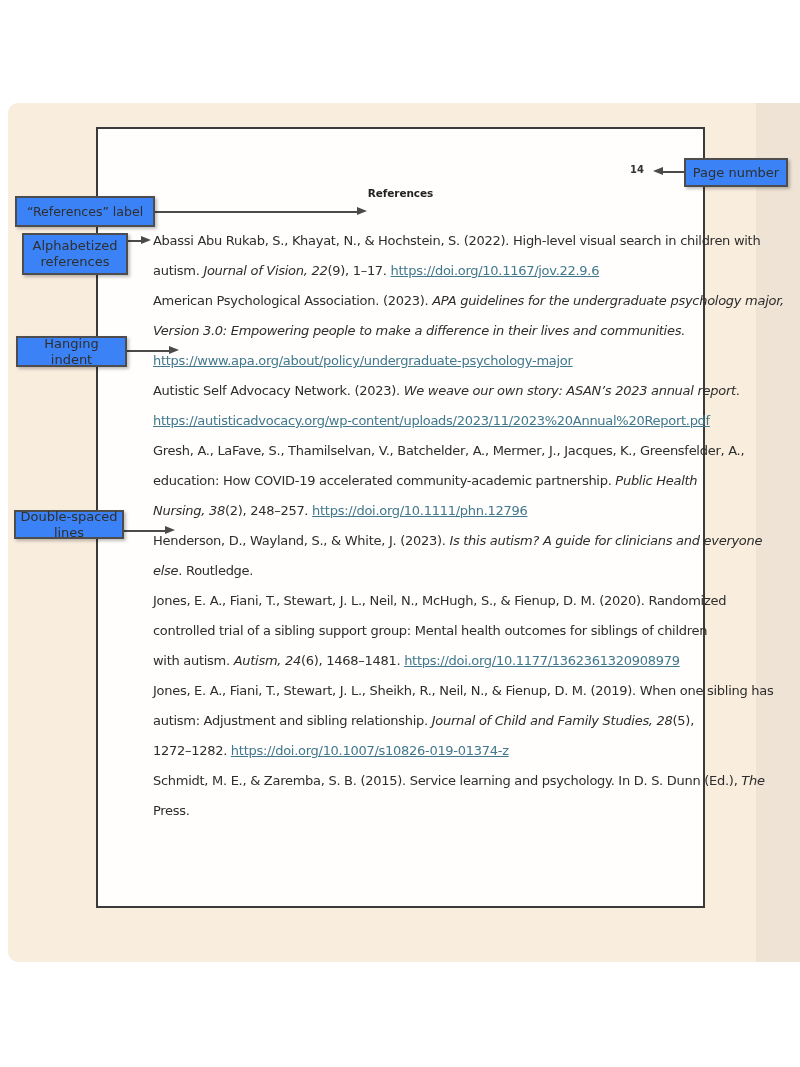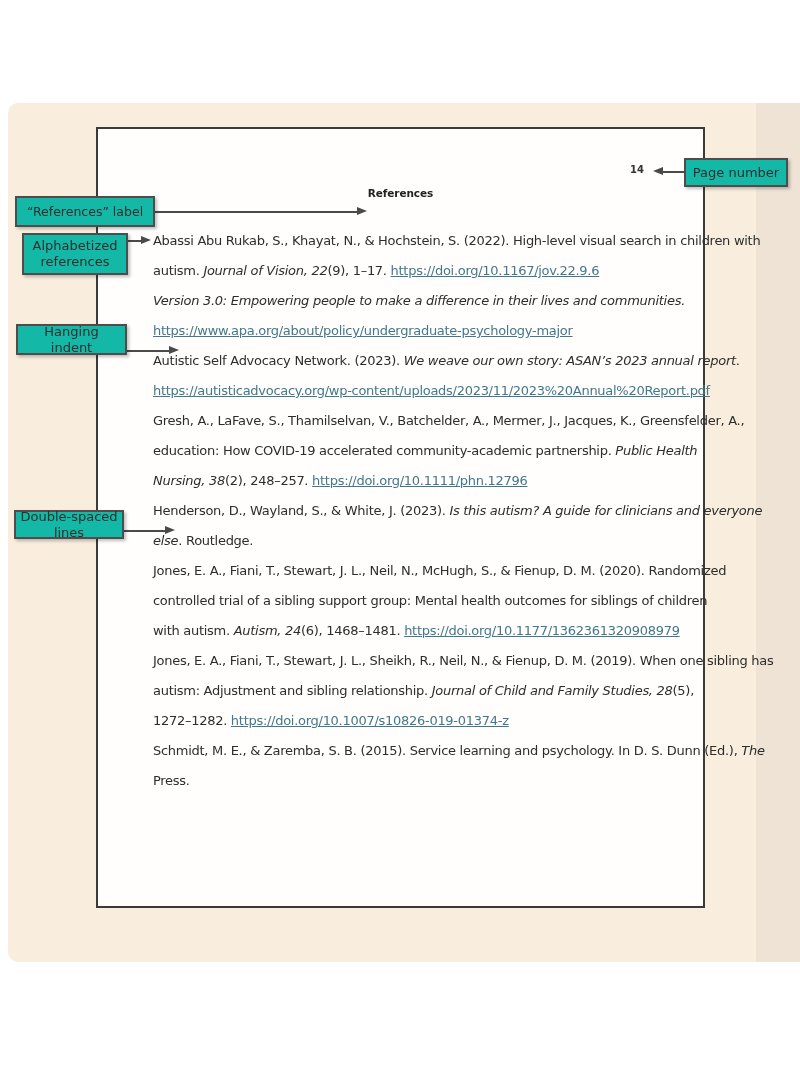--- a/index.html
+++ b/index.html
@@ -13,27 +13,27 @@
        border:2px solid #3a3a3a;box-sizing:border-box;}
   .pagenum{position:absolute;left:630px;top:164px;font-size:10px;font-weight:bold;color:#333;}
   .heading{position:absolute;left:96px;top:187px;width:609px;text-align:center;
            font-size:10.5px;font-weight:bold;color:#222;letter-spacing:-0.1px;}
   .refs{position:absolute;left:153px;top:226px;width:510px;font-size:13px;
         letter-spacing:-0.28px;color:#2d2d2d;}
   .ref-line{height:30px;line-height:30px;white-space:nowrap;}
   .ref-line.indent{}
   .it{font-style:italic;}
   .lnk{color:#41788c;text-decoration:underline;cursor:pointer;}
-  .callout{position:absolute;background:#14b8a6;border:2px solid #4d4d4d;box-sizing:border-box;
+  .callout{position:absolute;background:#3b82f6;border:2px solid #4d4d4d;box-sizing:border-box;
            box-shadow:2px 2px 3px rgba(0,0,0,0.25);display:flex;align-items:center;
            justify-content:center;text-align:center;font-size:13px;color:#2f2f2f;
            line-height:16px;padding:2px 4px;}
   .co-ref-label{left:15px;top:196px;width:140px;height:31px;font-size:12.5px;}
   .co-alpha{left:22px;top:233px;width:106px;height:42px;}
-  .co-hang{left:16px;top:324px;width:111px;height:31px;}
+  .co-hang{left:16px;top:336px;width:111px;height:31px;}
   .co-double{left:14px;top:510px;width:110px;height:29px;}
   .co-pagenum{left:684px;top:158px;width:104px;height:29px;}
   .arrow-line{position:absolute;height:2px;background:#4a4a4a;}
   .arrow-head-r{position:absolute;width:0;height:0;border-top:4.5px solid transparent;
                 border-bottom:4.5px solid transparent;border-left:10px solid #4a4a4a;}
   .arrow-head-l{position:absolute;width:0;height:0;border-top:4.5px solid transparent;
                 border-bottom:4.5px solid transparent;border-right:10px solid #4a4a4a;}
   .al-ref{left:137px;top:211px;width:221px;}  .ah-ref{left:357px;top:207px;}
   .al-alpha{left:128px;top:240px;width:14px;} .ah-alpha{left:141px;top:236px;}
   .al-hang{left:127px;top:350px;width:43px;}  .ah-hang{left:169px;top:346px;}
@@ -51,20 +51,21 @@
 
   <div class="pagenum">14</div>
   <div class="heading">References</div>
 
   <div class="refs">
       <div>
         <div class="ref-line"><span>Abassi Abu Rukab, S., Khayat, N., &amp; Hochstein, S. (2022). High-level visual search in children with</span></div>
         <div class="ref-line indent"><span>autism. </span><span class="it">Journal of Vision, 22</span><span>(9), 1–17. </span><span class="lnk">https://doi.org/10.1167/jov.22.9.6</span></div>
       </div>
       <div>
+        <div class="ref-line"><span>American Psychological Association. (2023). </span><span class="it">APA guidelines for the undergraduate psychology major,</span></div>
         <div class="ref-line indent"><span class="it">Version 3.0: Empowering people to make a difference in their lives and communities.</span></div>
         <div class="ref-line indent"><span class="lnk">https://www.apa.org/about/policy/undergraduate-psychology-major</span></div>
       </div>
       <div>
         <div class="ref-line"><span>Autistic Self Advocacy Network. (2023). </span><span class="it">We weave our own story: ASAN’s 2023 annual report</span><span>.</span></div>
         <div class="ref-line indent"><span class="lnk">https://autisticadvocacy.org/wp-content/uploads/2023/11/2023%20Annual%20Report.pdf</span></div>
       </div>
       <div>
         <div class="ref-line"><span>Gresh, A., LaFave, S., Thamilselvan, V., Batchelder, A., Mermer, J., Jacques, K., Greensfelder, A.,</span></div>
         <div class="ref-line indent"><span>education: How COVID-19 accelerated community-academic partnership. </span><span class="it">Public Health</span></div>

